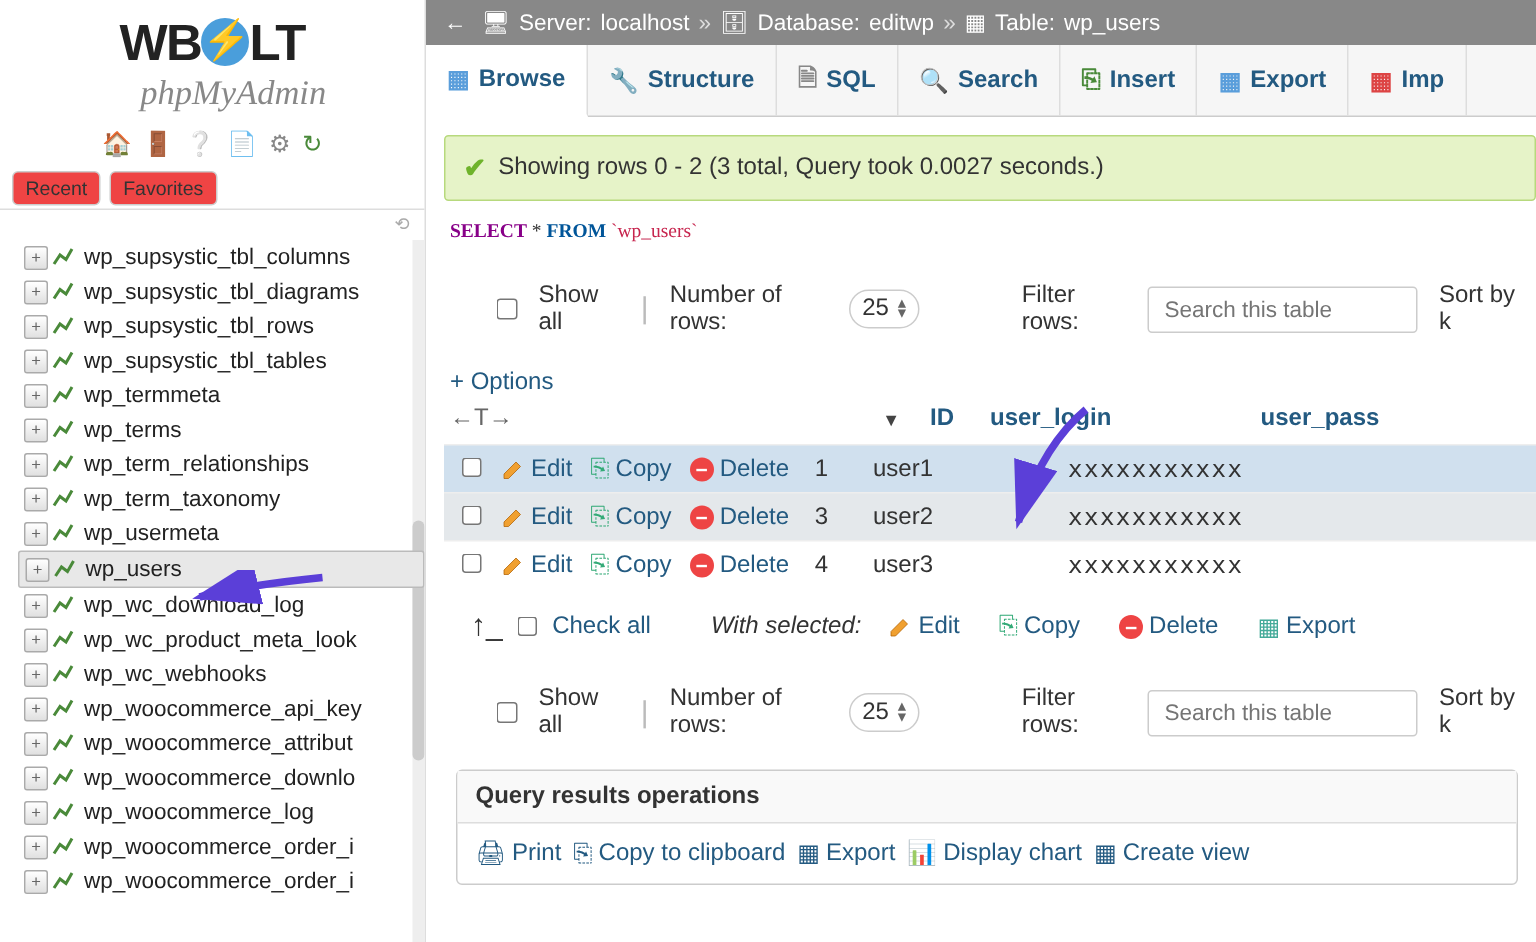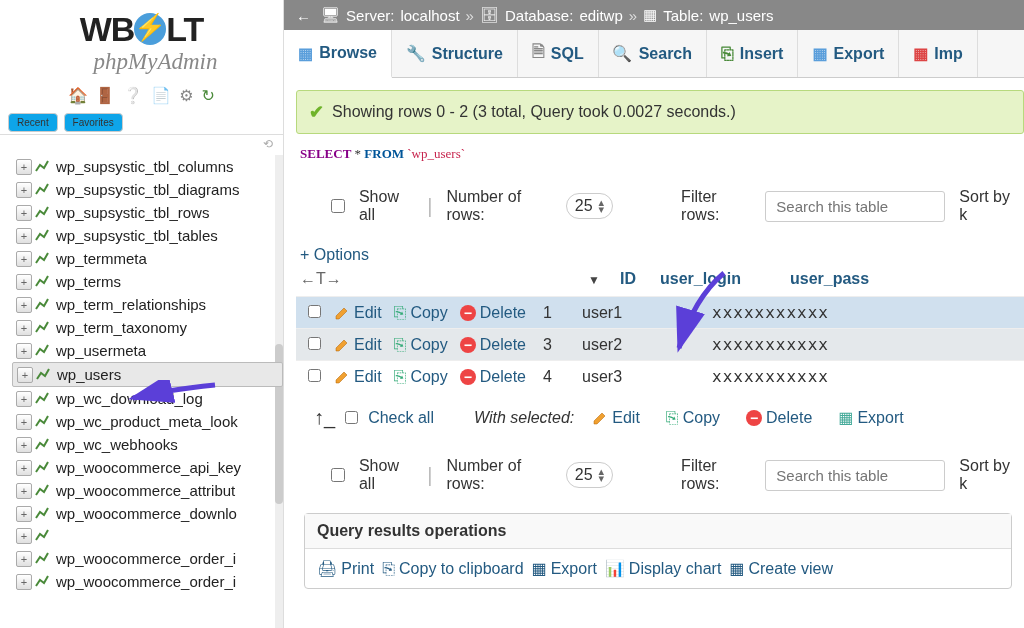--- a/index.html
+++ b/index.html
@@ -6,21 +6,21 @@
 body { font-family: Arial, sans-serif; font-size: 14px; color: #333; background: #fff; width: 1024px; height: 628px; overflow: hidden; }
 .container { display: flex; height: 628px; }
 .sidebar { width: 284px; background: #fff; border-right: 1px solid #ddd; display: flex; flex-direction: column; }
 .logo-area { text-align: center; padding: 10px 0 5px; }
 .logo-wbolt { font-size: 34px; font-weight: 900; letter-spacing: -1px; color: #222; }
 .logo-wbolt .o { display: inline-block; width: 32px; height: 32px; border-radius: 50%; background: #4a9edb; color: #fff; font-size: 26px; line-height: 28px; vertical-align: middle; position: relative; top: -3px; text-align: center; }
 .logo-pma { font-size: 23px; color: #888; font-style: italic; font-family: Georgia, serif; margin-left: 28px; }
 .icon-row { text-align: center; padding: 6px 0; }
 .icon-row span { display: inline-block; margin: 0 2px; font-size: 16px; cursor: pointer; }
 .tab-row { padding: 2px 8px; border-bottom: 1px solid #ddd; }
-.tab-btn { display: inline-block; padding: 3px 8px; border: 1px solid #ccc; border-radius: 4px; background: #0ea5e9; font-size: 10px; cursor: pointer; margin-right: 2px; text-align: right; }
+.tab-btn { display: inline-block; padding: 3px 8px; border: 1px solid #ccc; border-radius: 4px; background: #ef4444; font-size: 13px; cursor: pointer; margin-right: 2px; text-align: right; }
 .chain { text-align: right; padding: 2px 10px 4px; font-size: 12px; color: #aaa; }
 .tree { flex: 1; overflow-y: auto; padding-left: 12px; position: relative; }
 .tree-scrollbar { position: absolute; right: 0; top: 0; bottom: 0; width: 8px; background: #eee; }
 .tree-scrollbar-thumb { position: absolute; right: 0; width: 8px; background: #ccc; border-radius: 4px; }
 .tree-item { display: flex; align-items: center; padding: 3px 4px; font-size: 15px; white-space: nowrap; cursor: pointer; position: relative; }
 .tree-item.selected { background: #e8e8e8; border: 1px solid #bbb; border-radius: 2px; }
 .tree-item .expand { width: 16px; height: 16px; border: 1px solid #aaa; border-radius: 2px; background: linear-gradient(#fff, #e0e0e0); text-align: center; line-height: 14px; font-size: 11px; color: #666; margin-right: 2px; }
 .tree-item .tbl-icon { width: 18px; margin-right: 4px; display: inline-flex; align-items: center; }
 .tree-item .tbl-name { color: #222; }
 .main { flex: 1; display: flex; flex-direction: column; overflow: hidden; }
@@ -44,21 +44,21 @@
 .filter-input { border: 1px solid #ccc; border-radius: 3px; padding: 6px 10px; width: 180px; font-size: 15px; }
 .vbar { color: #bbb; font-size: 20px; }
 .options-link { color: #235a81; padding: 12px 0 2px 4px; font-size: 16px; cursor: pointer; display: block; }
 .headers { display: flex; align-items: center; padding: 4px 0 8px 4px; gap: 0; }
 .headers .arrows { width: 50px; color: #666; font-size: 16px; }
 .headers .spacer-actions { width: 260px; text-align: right; padding-right: 10px; }
 .headers .sort-tri { color: #444; font-size: 12px; }
 .headers .col { color: #235a81; font-weight: bold; font-size: 16px; padding: 0 10px; }
 .headers .col-id { width: 40px; }
 .headers .col-login { width: 130px; }
-.headers .col-pass { width: 200px; }
+.headers .col-pass { width: 200px; text-align: center; }
 .data-row { display: flex; align-items: center; padding: 6px 4px; border-top: 1px solid #eee; }
 .data-row.alt { background: #e4e8eb; }
 .data-row.sel { background: #d0e0ee; }
 .data-row .cb { width: 28px; text-align: center; }
 .data-row .action { display: flex; align-items: center; gap: 4px; color: #235a81; cursor: pointer; padding: 0 6px; font-size: 16px; }
 .data-row .cell { padding: 0 10px; font-size: 16px; }
 .data-row .cell-id { width: 40px; text-align: right; padding-right: 20px;}
 .data-row .cell-login { width: 130px; font-family: Arial; }
 .data-row .cell-pass { width: 240px; font-family: monospace; letter-spacing: 1px; }
 .check-all-row { display: flex; align-items: center; gap: 10px; padding: 14px 8px 14px 18px; font-size: 16px; }
@@ -246,20 +246,21 @@
           </span>
     <span class="tbl-name">wp_woocommerce_downlo</span>
         </div>
         <div class="tree-item">
           <span class="expand">+</span>
     <span class="tbl-icon">
             <svg class="micro" viewBox="0 0 16 16">
               <path d="M2 12 L6 6 L10 9 L14 2" stroke="#4a8a3a" stroke-width="2" fill="none"></path>
             </svg>
           </span>
+    <span class="tbl-name">wp_woocommerce_log</span>
         </div>
         <div class="tree-item">
           <span class="expand">+</span>
     <span class="tbl-icon">
             <svg class="micro" viewBox="0 0 16 16">
               <path d="M2 12 L6 6 L10 9 L14 2" stroke="#4a8a3a" stroke-width="2" fill="none"></path>
             </svg>
           </span>
     <span class="tbl-name">wp_woocommerce_order_i</span>
         </div>

